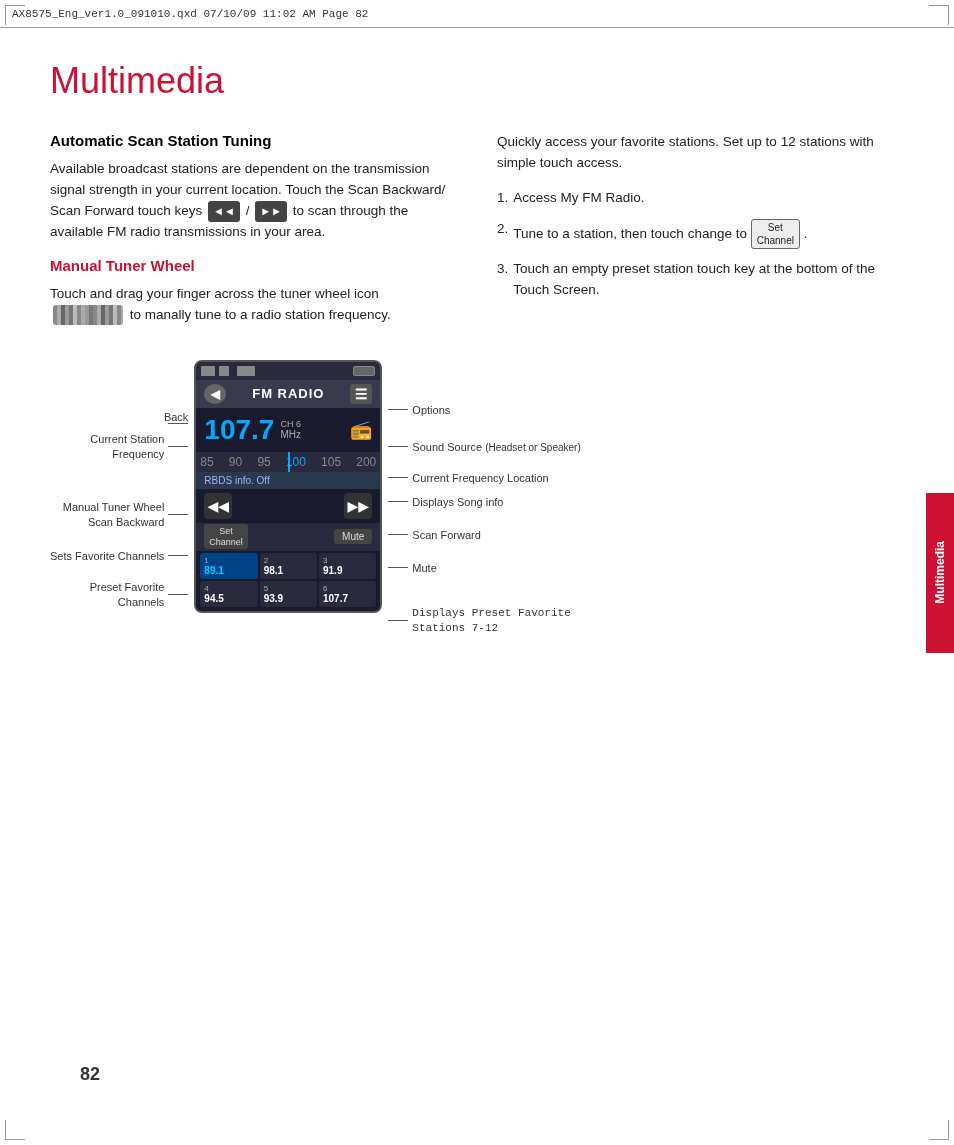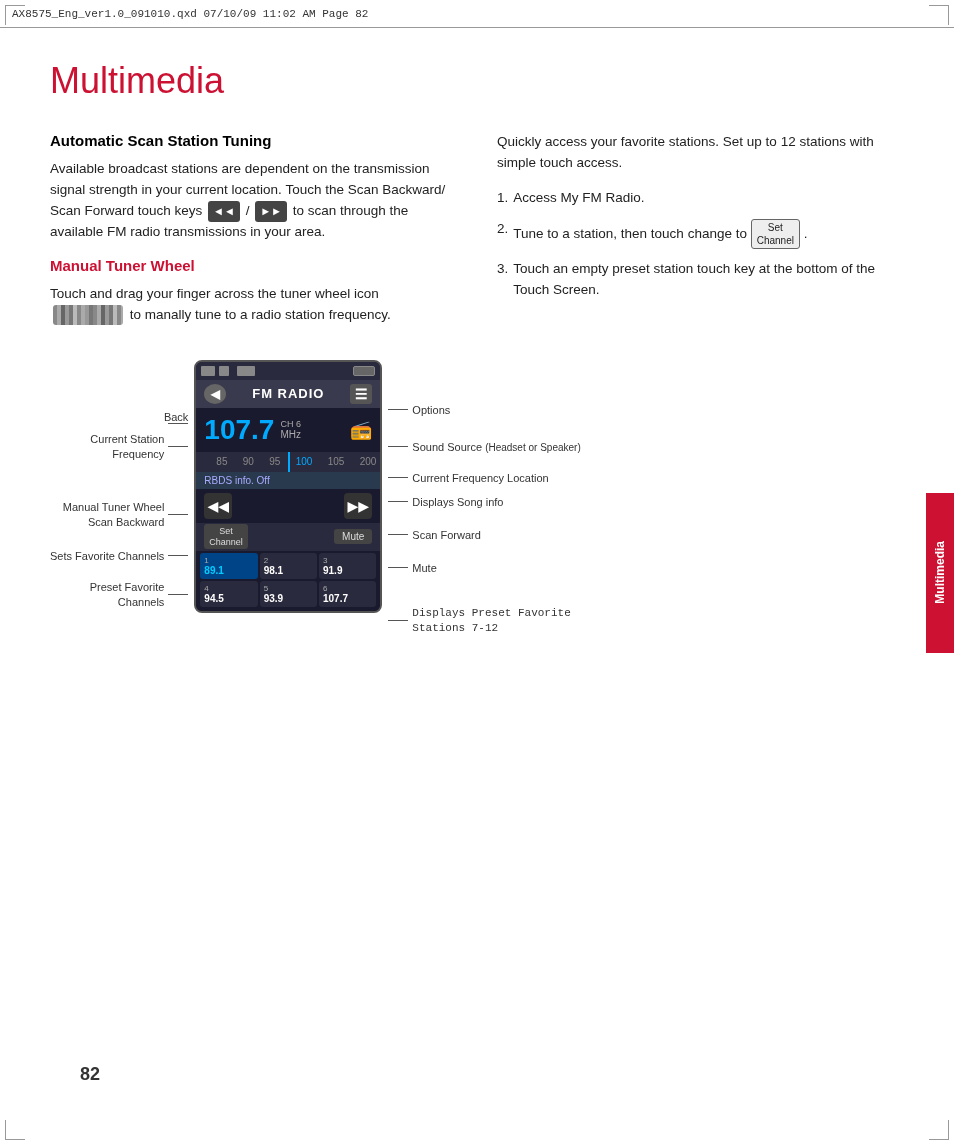--- a/index.html
+++ b/index.html
@@ -284,25 +284,24 @@
       background: #2a2a3e;
       height: 20px;
       display: flex;
       align-items: center;
       padding: 0 4px;
       position: relative;
     }
 
     .fm-scale-text {
       color: #888;
-      font-size: 10px;
+      font-size: 12px;
       display: flex;
       justify-content: space-between;
       width: 100%;
-      margin-left: 16px;
     }
 
     .fm-scale-marker {
       position: absolute;
       top: 0;
       bottom: 0;
       width: 2px;
       background: #00aaff;
       left: 50%;
     }

